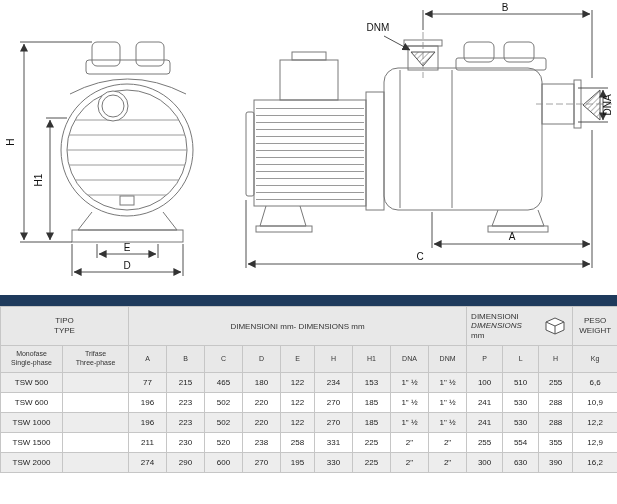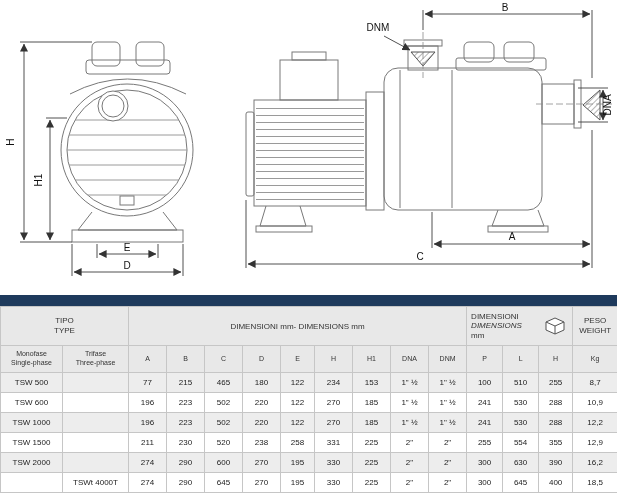--- a/index.html
+++ b/index.html
@@ -215,21 +215,21 @@
           <td>465</td>
           <td>180</td>
           <td>122</td>
           <td>234</td>
           <td>153</td>
           <td>1" ½</td>
           <td>1" ½</td>
           <td>100</td>
           <td>510</td>
           <td>255</td>
-          <td>8,7</td>
+          <td>6,6</td>
         </tr>
         <tr>
           <td>TSW 600</td>
           <td></td>
           <td>196</td>
           <td>223</td>
           <td>502</td>
           <td>220</td>
           <td>122</td>
           <td>270</td>
@@ -285,33 +285,16 @@
           <td>195</td>
           <td>330</td>
           <td>225</td>
           <td>2"</td>
           <td>2"</td>
           <td>300</td>
           <td>630</td>
           <td>390</td>
           <td>16,2</td>
         </tr>
-        <tr>
-          <td></td>
-          <td>TSWt 4000T</td>
-          <td>274</td>
-          <td>290</td>
-          <td>645</td>
-          <td>270</td>
-          <td>195</td>
-          <td>330</td>
-          <td>225</td>
-          <td>2"</td>
-          <td>2"</td>
-          <td>300</td>
-          <td>645</td>
-          <td>400</td>
-          <td>18,5</td>
-        </tr>
       </tbody>
   </table>
 
 </div>
 
 </body></html>

